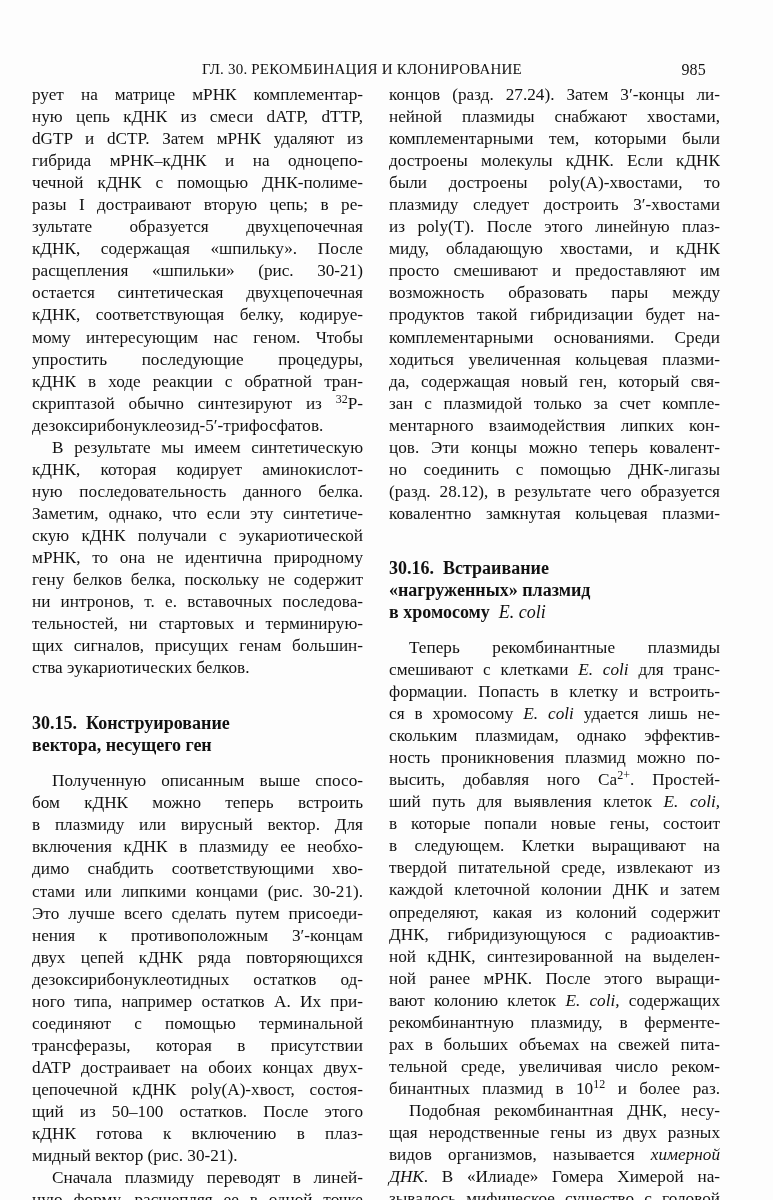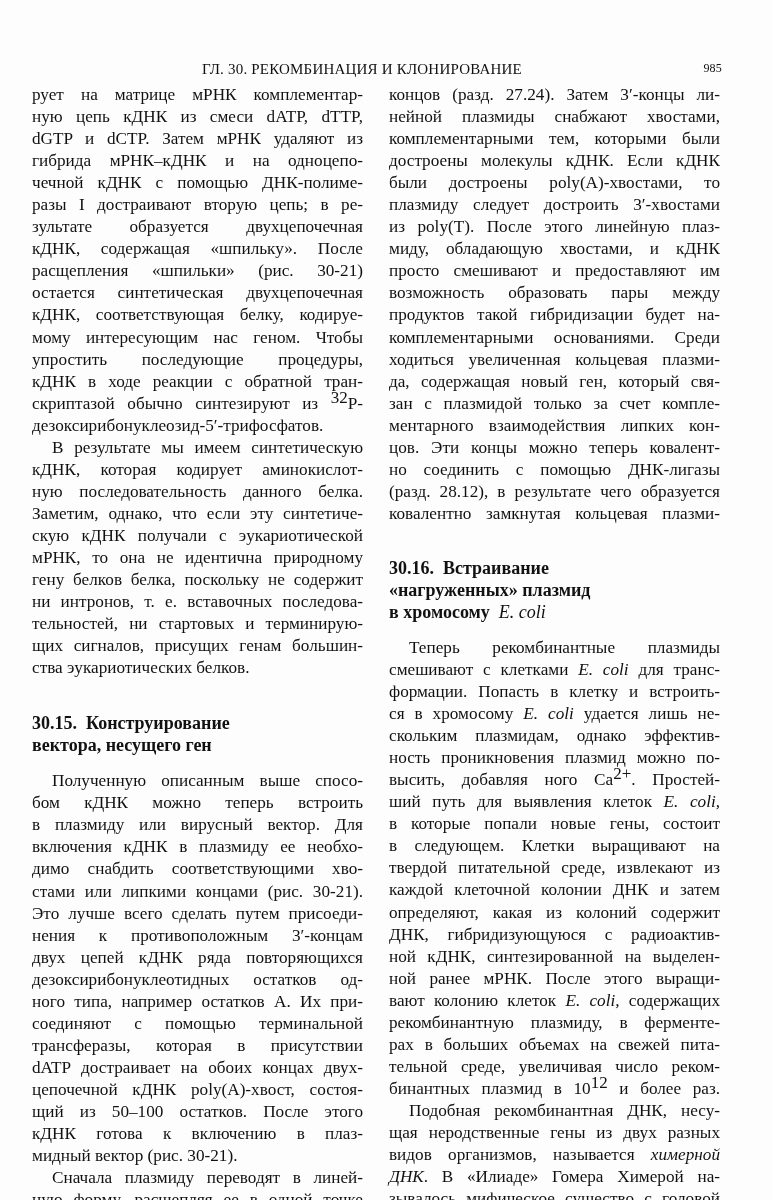--- a/index.html
+++ b/index.html
@@ -6,37 +6,37 @@
   body {
     width: 773px; height: 1200px; background: #fdfdfd; color: #111;
     font-family: "Liberation Serif", "DejaVu Serif", serif;
     position: relative; overflow: hidden;
   }
   .header {
     position: absolute; top: 29px; left: 32px; width: 690px; height: 22px;
     font-size: 15px; letter-spacing: 0.2px; margin-top: 32px;
   }
   .header .title { position: absolute; left: 170px; top: 0; }
-  .header .pageno { position: absolute; right: 0; top: 0; font-size: 12px; }
+  .header .pageno { position: absolute; right: 16px; top: 0; font-size: 16px; }
   .col {
     position: absolute; top: 84px; width: 331px;
     font-size: 17.2px; line-height: 22.05px;
     text-align: justify;
   }
   .col.left { left: 32px; }
   .col.right { left: 389px; }
   .line { display: block; white-space: nowrap; text-align: justify; text-align-last: justify; height: 22.05px; overflow: visible; }
   .line.last { text-align-last: left; }
   .line.indent { padding-left: 20px; }
   .section-title {
     font-weight: bold; font-size: 18px; line-height: 22px; margin: 0;
   }
   .section-title .it { font-style: italic; font-weight: normal; }
   .it { font-style: italic; }
-  sup { font-size: 17px; line-height: 0; vertical-align: 6px; }
+  sup { font-size: 12px; line-height: 0; vertical-align: 6px; }
   .gap-l1 { height: 33px; }
   .gap-l2 { height: 14px; }
   .gap-r1 { height: 32px; }
   .gap-r2 { height: 14px; }
 </style>
 </head>
 <body>
 
 <div class="header">
   <span class="title">ГЛ. 30. РЕКОМБИНАЦИЯ И КЛОНИРОВАНИЕ</span>

